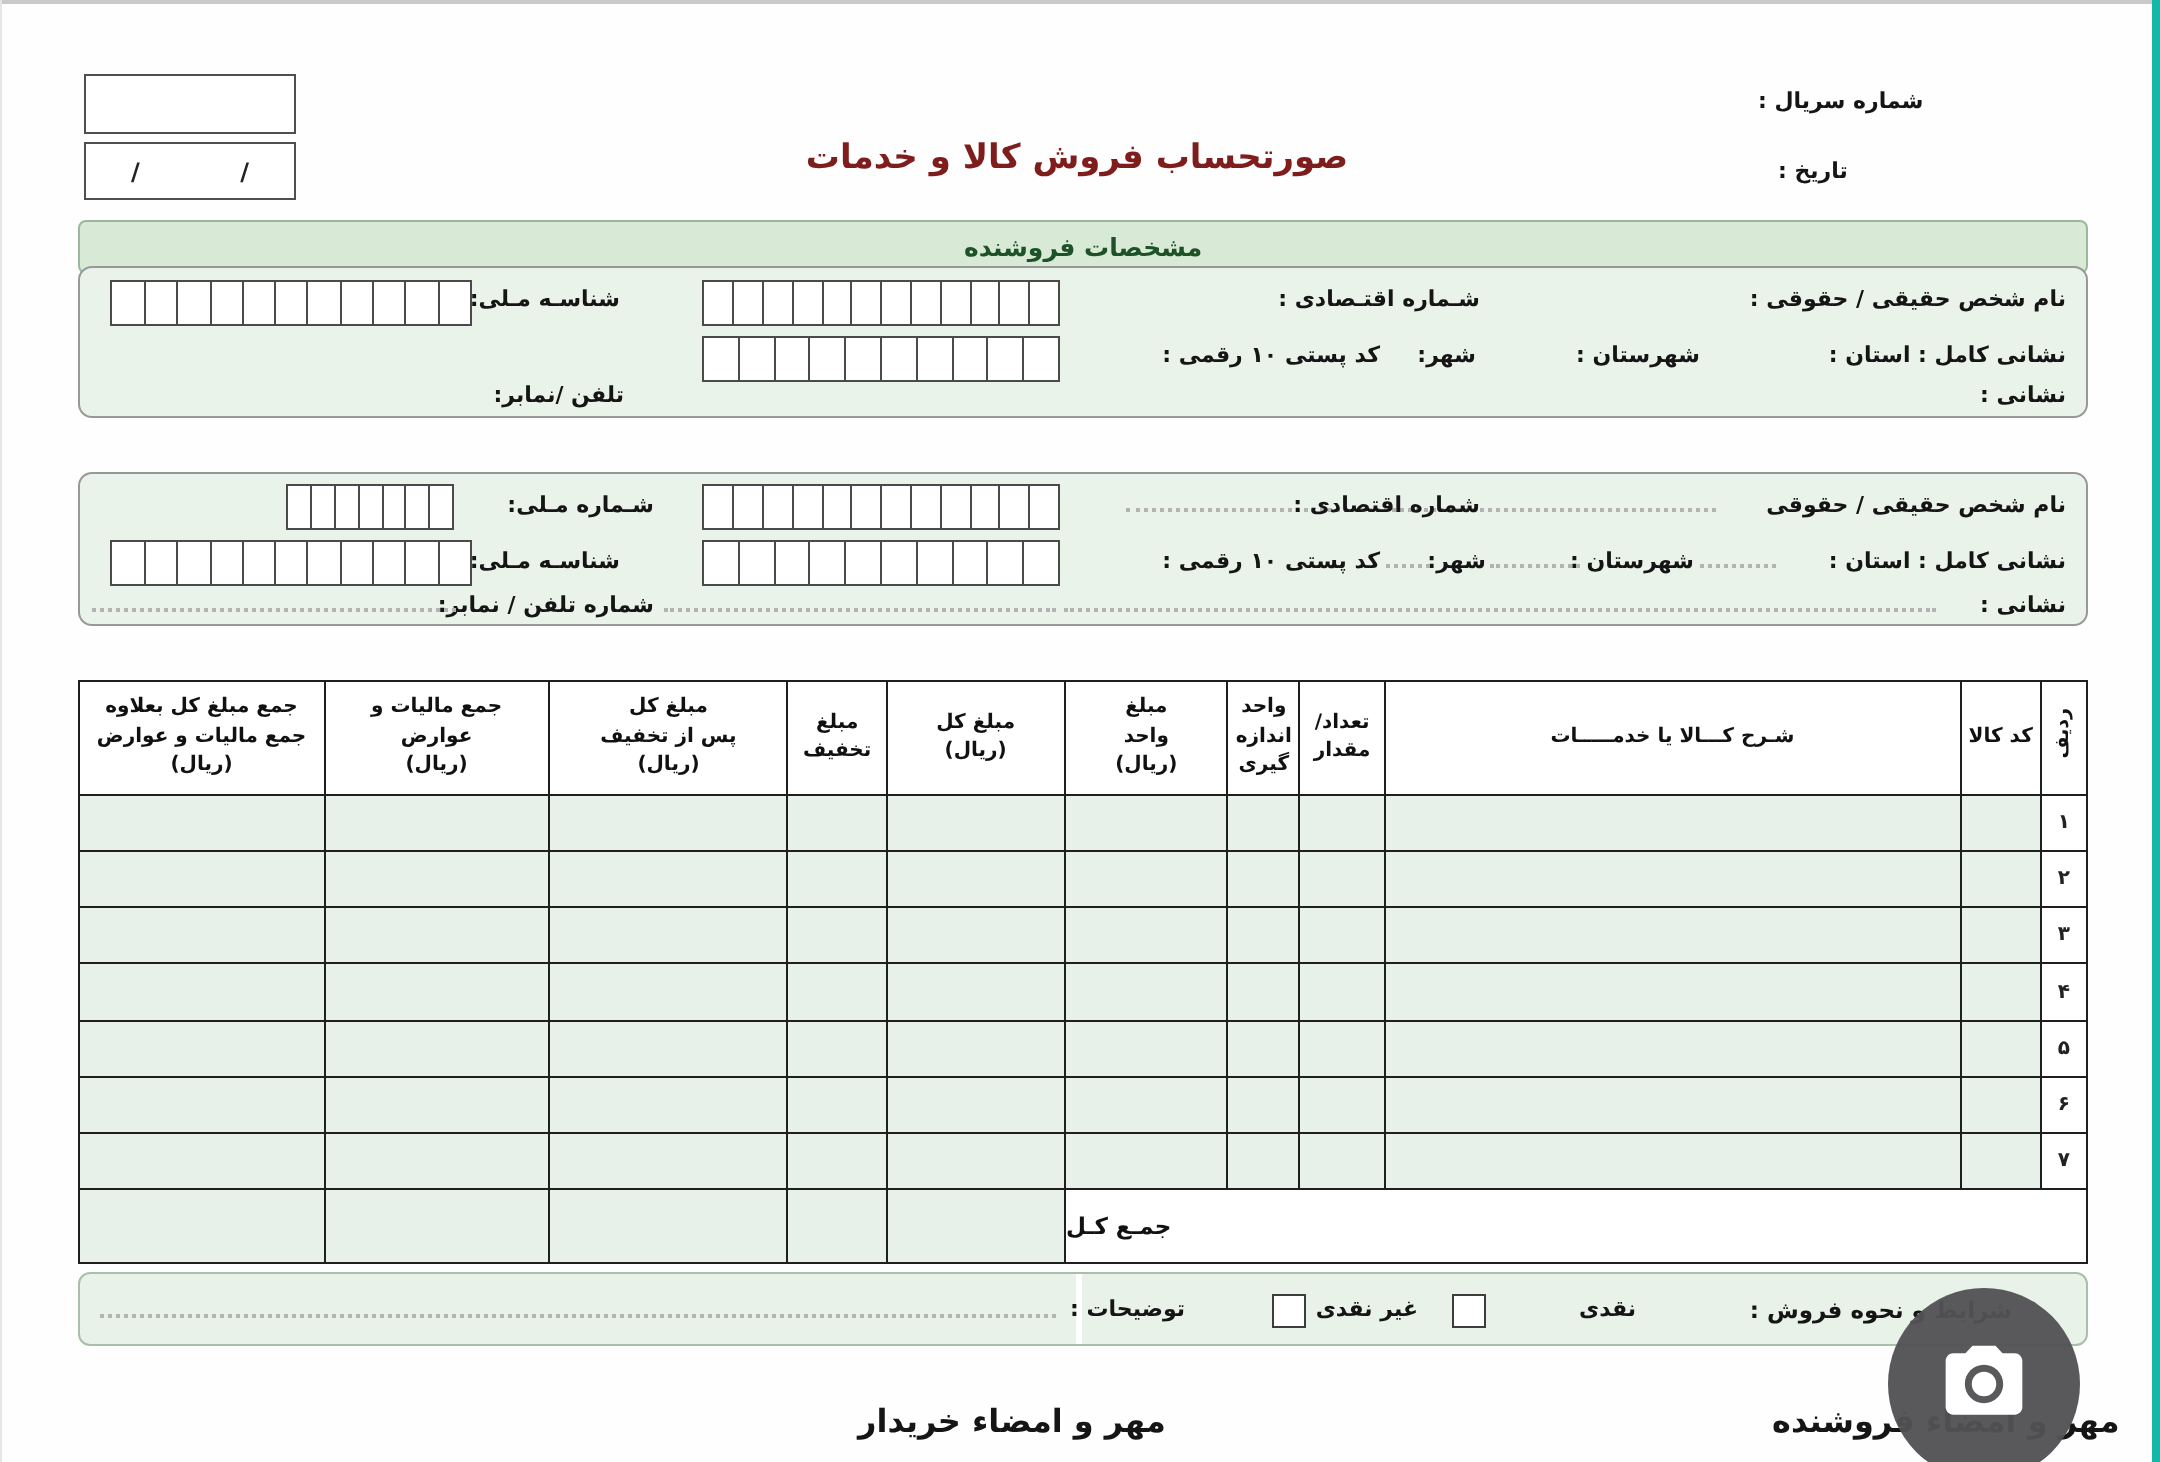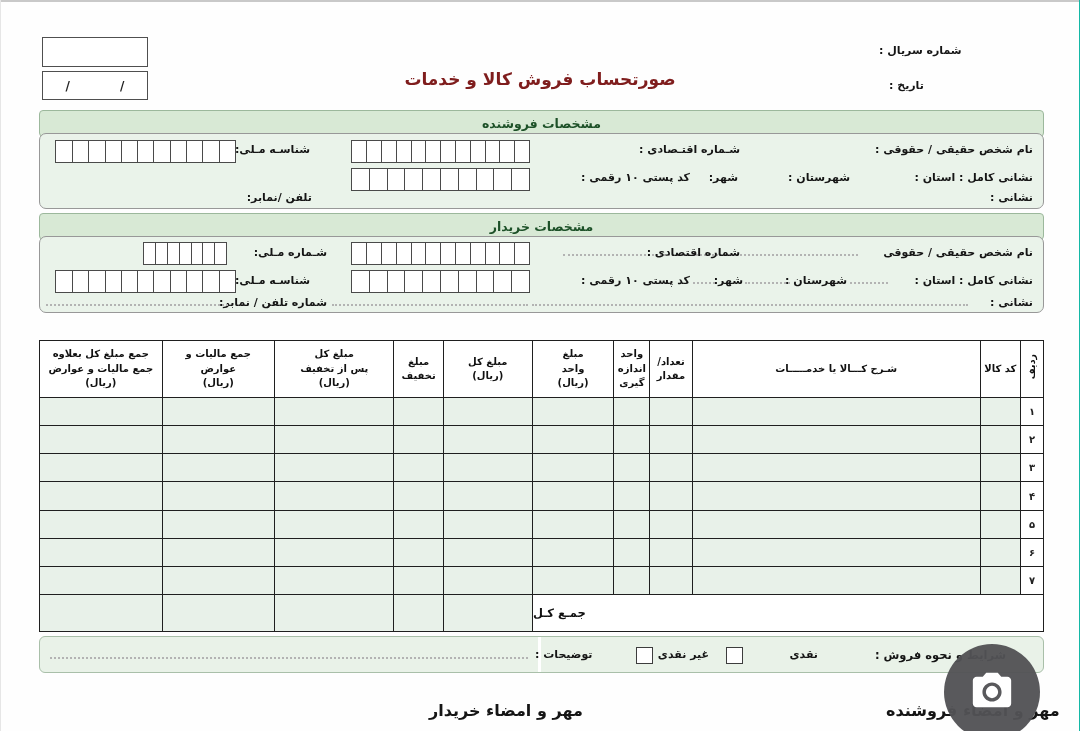--- a/index.html
+++ b/index.html
@@ -1,21 +1,21 @@
 <!DOCTYPE html>
 <html lang="fa" dir="rtl"><head>
 <meta charset="utf-8">
 <style>
   * { margin:0; padding:0; box-sizing:border-box; }
   html,body { background:#ffffff; }
   body { font-family:"DejaVu Sans", sans-serif; }
   .page {
     position:relative; width:1080px; height:731px; margin:0 auto;
     background:#fefefe; overflow:hidden; direction:rtl;
-    border-left:1px solid #e6e6e6; border-right:1px solid #14b8a6;
+    border-left:1px solid #e6e6e6; border-right:4px solid #14b8a6;
   }
   .top-edge { position:absolute; top:0; left:0; width:100%; height:2px; background:#c9c9c9; }
 
   .label { position:absolute; font-weight:bold; font-size:11px; color:#151515; white-space:nowrap; }
   .dots { position:absolute; height:13px; border-bottom:2px dotted #b3b3b3; }
 
   
   .field-box { position:absolute; background:#fff; border:1.6px solid #4f4f4f; }
   .serial-box { left:41px; top:37px; width:106px; height:30px; }
   .date-box { left:41px; top:71px; width:106px; height:29px; font-weight:bold; font-size:12px;
@@ -125,21 +125,20 @@
         <div class="cell w19"></div>
         <div class="cell w19"></div>
         <div class="cell w19"></div>
         <div class="cell w19"></div>
     </div>
 
     <span class="label" style="right:10px; top:57px;">نشانی :</span>
     <span class="label" style="right:731px; top:57px;">تلفن /نمابر:</span>
   </div>
 
-  <div class="bar bar-buyer">مشخصات خریدار</div>
   <div class="info-box buyer-box">
     <span class="label" style="right:10px; top:9px;">نام شخص حقیقی / حقوقی</span>
     <div class="dots" style="right:185px; top:6px; width:295px;"></div>
     <span class="label" style="right:303px; top:9px;">شماره اقتصادی :</span>
     <div class="boxes" style="right:513px; top:5px;">
       <div class="cell"></div>
         <div class="cell"></div>
         <div class="cell"></div>
         <div class="cell"></div>
         <div class="cell"></div>

